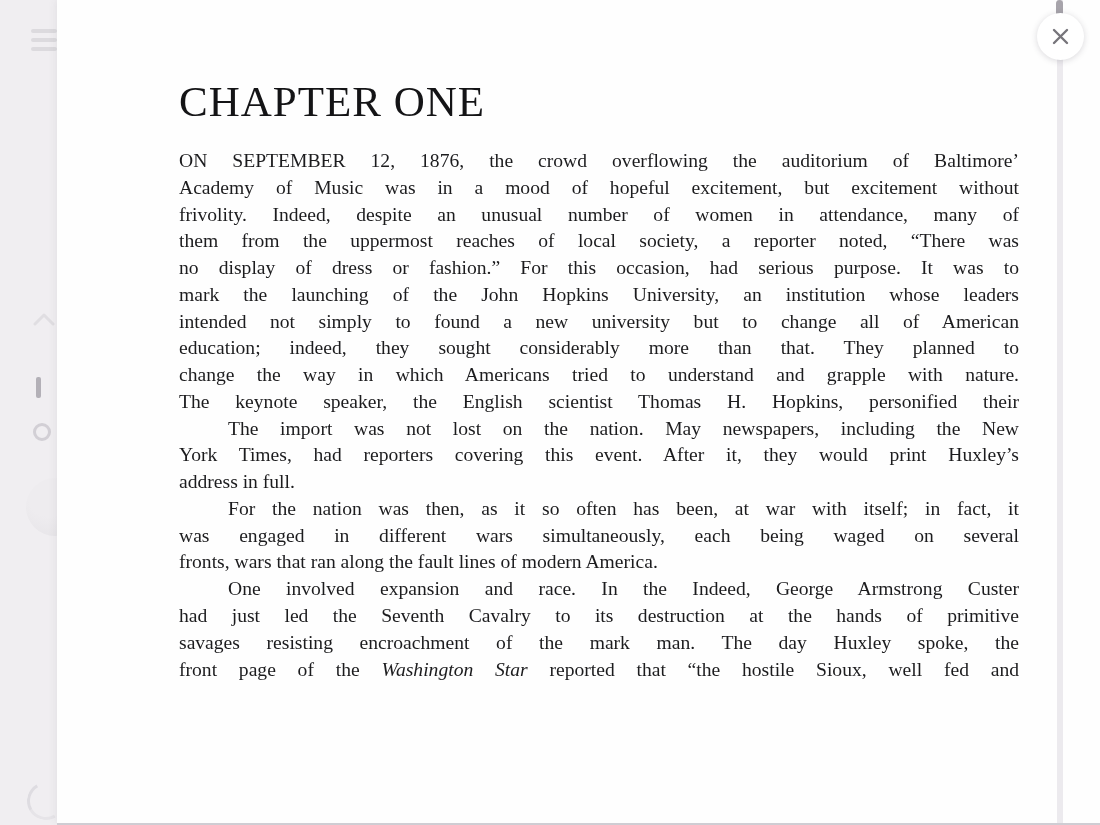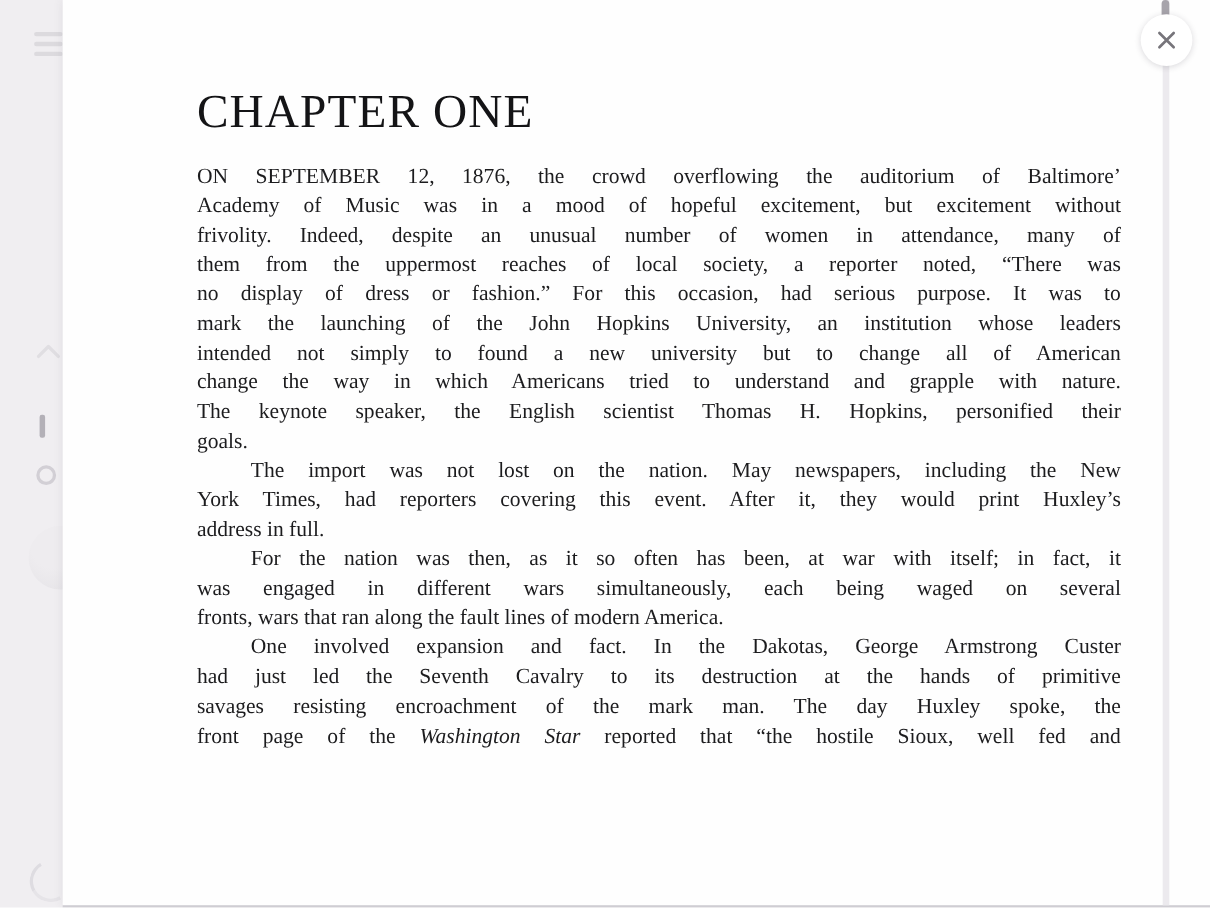--- a/index.html
+++ b/index.html
@@ -112,36 +112,36 @@
     <h1 class="chapter-title">CHAPTER ONE</h1>
     <div class="body-text" id="body-text">
         <div>
           <div class="line j">ON SEPTEMBER 12, 1876, the crowd overflowing the auditorium of Baltimore’</div>
           <div class="line j">Academy of Music was in a mood of hopeful excitement, but excitement without</div>
           <div class="line j">frivolity. Indeed, despite an unusual number of women in attendance, many of</div>
           <div class="line j">them from the uppermost reaches of local society, a reporter noted, “There was</div>
           <div class="line j">no display of dress or fashion.” For this occasion, had serious purpose. It was to</div>
           <div class="line j">mark the launching of the John Hopkins University, an institution whose leaders</div>
           <div class="line j">intended not simply to found a new university but to change all of American</div>
+          <div class="line j">education; indeed, they sought considerably more than that. They planned to</div>
           <div class="line j">change the way in which Americans tried to understand and grapple with nature.</div>
           <div class="line j">The keynote speaker, the English scientist Thomas H. Hopkins, personified their</div>
-          <div class="line">goals.</div>
         </div>
         <div>
           <div class="line j ind">The import was not lost on the nation. May newspapers, including the New</div>
           <div class="line j">York Times, had reporters covering this event. After it, they would print Huxley’s</div>
           <div class="line">address in full.</div>
         </div>
         <div>
           <div class="line j ind">For the nation was then, as it so often has been, at war with itself; in fact, it</div>
           <div class="line j">was engaged in different wars simultaneously, each being waged on several</div>
           <div class="line">fronts, wars that ran along the fault lines of modern America.</div>
         </div>
         <div>
-          <div class="line j ind">One involved expansion and fact. In the Dakotas, George Armstrong Custer</div>
+          <div class="line j ind">One involved expansion and race. In the Indeed, George Armstrong Custer</div>
           <div class="line j">had just led the Seventh Cavalry to its destruction at the hands of primitive</div>
           <div class="line j">savages resisting encroachment of the mark man. The day Huxley spoke, the</div>
           <div class="line j"><span>front page of the </span><span class="it">Washington Star</span><span> reported that “the hostile Sioux, well fed and</span></div>
         </div>
       </div>
   </div>
 </div>
 <div class="page-bottom-edge"></div>
 
 <div class="scroll-track"></div>

